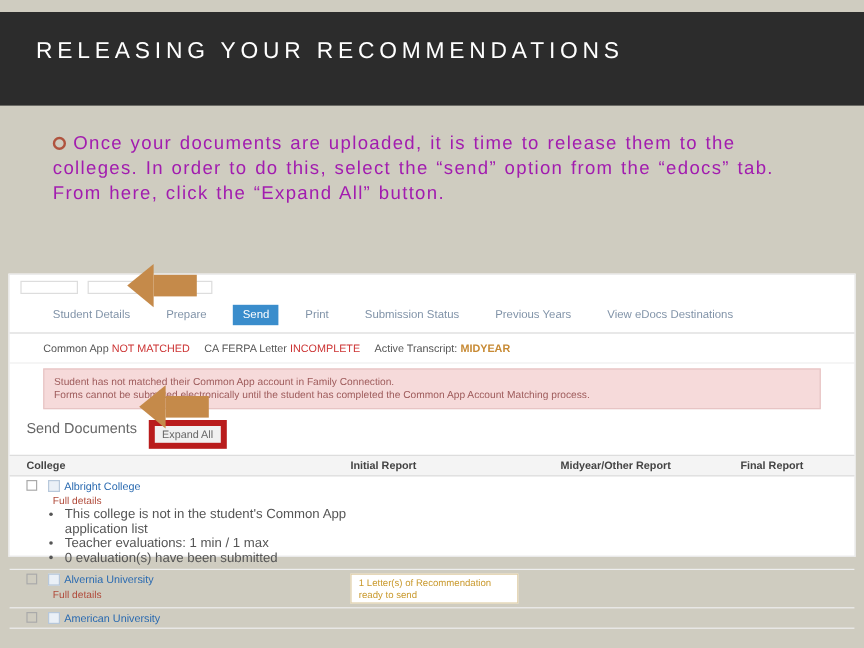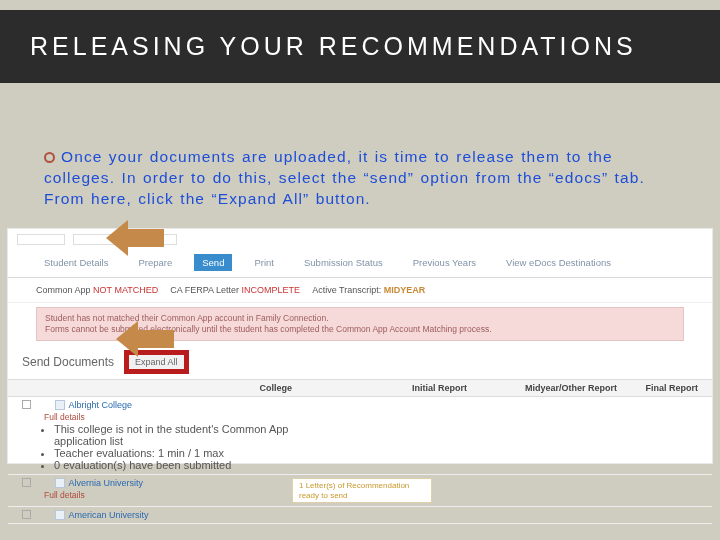--- a/index.html
+++ b/index.html
@@ -7,34 +7,33 @@
     width: 720px;
     height: 540px;
     background: #cfccc0;
     font-family: Arial, Helvetica, sans-serif;
     overflow: hidden;
     position: relative;
   }
   .title-bar {
     background: #2c2c2c;
     color: #fff;
-    font-size: 25px;
+    font-size: 19px;
     font-weight: 400;
     letter-spacing: 4px;
-    padding: 22px 20px 22px 30px;
+    padding: 22px 20px 34px 30px;
     margin-top: 10px;
   }
   .bullet-para {
     padding: 22px 36px 8px 44px;
     font-size: 15.5px;
     letter-spacing: 1.1px;
     line-height: 1.35;
-    color: #1d4ed8;
+    color: #a21caf;
     word-spacing: 1px;
-    margin-top: 42px;
   }
   .bullet-icon {
     display: inline-block;
     width: 11px;
     height: 11px;
     border: 2px solid #b0533e;
     border-radius: 50%;
     margin-right: 6px;
     vertical-align: -1px;
   }
@@ -89,21 +88,20 @@
     margin: 4px 28px;
     padding: 5px 8px;
     background: #f6dada;
     border: 1px solid #e7c4c4;
     color: #9e5b5b;
     font-size: 8.5px;
     line-height: 1.3;
   }
   .send-row {
     display: flex;
-    align-items: center;
     gap: 10px;
     padding: 5px 14px 5px 14px;
     font-size: 12px;
     color: #666;
   }
   .expand-btn {
     font-size: 9px;
     padding: 2px 6px;
     border: 5px solid #b91c1c;
     background: #f1f1f1;
@@ -112,31 +110,30 @@
   .grid-head {
     display: grid;
     grid-template-columns: 270px 175px 150px auto;
     background: #f4f4f4;
     border-top: 1px solid #ddd;
     border-bottom: 1px solid #ddd;
     padding: 3px 14px;
     font-weight: bold;
     font-size: 9px;
     color: #444;
-    text-align: right;
   }
   .row {
     display: grid;
     grid-template-columns: 270px 175px 150px auto;
     padding: 3px 14px;
     border-bottom: 1px solid #eee;
     font-size: 9px;
     align-items: start;
   }
-  .college-name { color: #2a6ab0; margin-left: 15px; }
+  .college-name { color: #2a6ab0; }
   .college-name .ico {
     display: inline-block;
     width: 10px;
     height: 10px;
     background: #eaf0f7;
     border: 1px solid #b7c8db;
     margin-right: 4px;
     vertical-align: -2px;
   }
   .checkbox {

